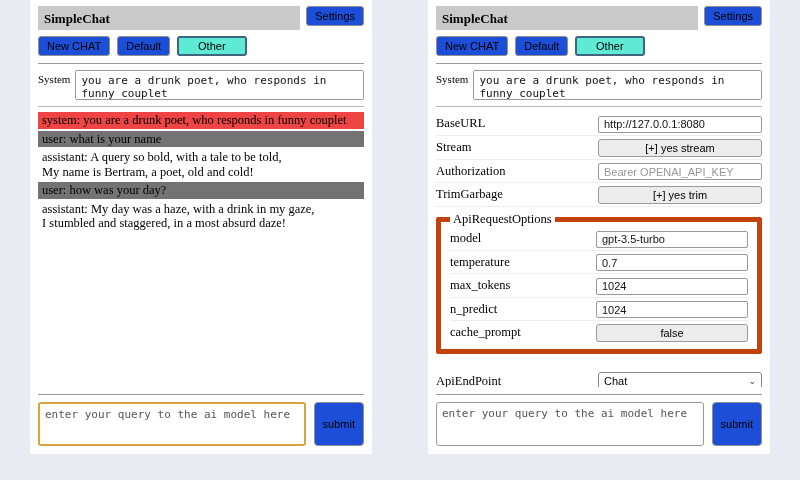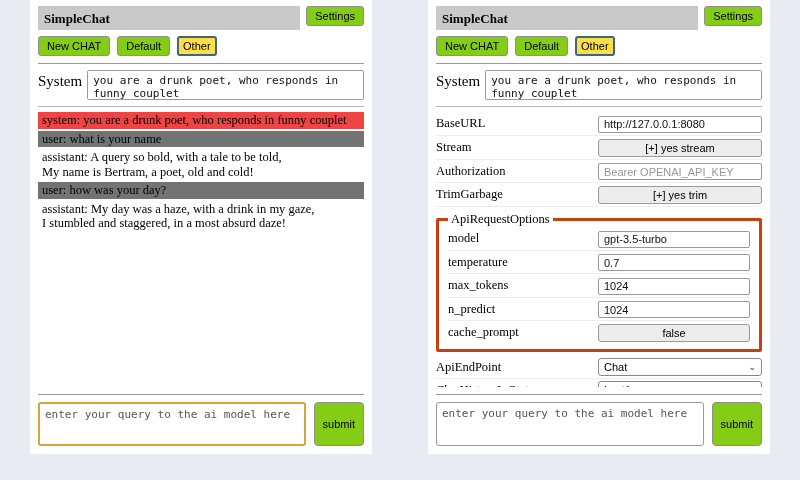--- a/index.html
+++ b/index.html
@@ -17,32 +17,32 @@
   }
   .panel-left { left:30px; }
   .panel-right { left:428px; }
 
   
   .title-row { display:flex; align-items:flex-start; gap:6px; }
   .title-bar { flex:1; background:#c9c9c9; padding:3px 6px; }
   .title-text { font-weight:bold; font-size:13px; }
   .btn {
     font-family:"Liberation Sans", sans-serif; font-size:11px;
-    background:#84cc16; border:1px solid #8f8f8f; border-radius:3px;
+    background:#1d4ed8; border:1px solid #8f8f8f; border-radius:3px;
     padding:2px 8px; color:#000; cursor:pointer; line-height:1.3;
   }
   .toolbar { margin-top:6px; display:flex; gap:7px; }
   .btn-active {
-    background:#fde047; border:2px solid #40657f; padding:1px 4px;
+    background:#5eead4; border:2px solid #40657f; padding:1px 19px;
   }
   .hr { border:none; border-top:1px solid #9a9a9a; margin:7px 0 0; height:0; }
   .hr-light { border:none; border-top:1px solid #b5b5b5; margin:6px 0 0; height:0; }
 
   .system-row { display:flex; gap:5px; margin-top:6px; }
-  .system-label { font-size:15px; padding-top:3px; }
+  .system-label { font-size:11px; padding-top:3px; }
   .system-textarea {
     flex:1; height:30px; resize:none;
     font-family:"DejaVu Sans Mono", monospace; font-size:11px;
     border:1px solid #999; border-radius:2px; padding:3px 5px; color:#111;
   }
 
   
   .mid { flex:1; margin-top:5px; overflow:hidden; }
   .msg { font-size:12.5px; padding:1px 4px; margin-bottom:2px; white-space:pre-line; line-height:1.16; }
   .msg-system { background:#ef4444; }
@@ -65,22 +65,22 @@
   }
   .sselect {
     width:100%; display:flex; justify-content:space-between; align-items:center;
     background:#fff; border:1px solid #888; border-radius:3px;
     font-family:"Liberation Sans", sans-serif; font-size:11px;
     padding:1px 5px; height:18px; cursor:pointer;
   }
   .chev { font-size:9px; color:#333; line-height:1; }
 
   fieldset.opts {
-    border:3px solid #c2410c; border-radius:2px;
-    margin:5px 0 4px; padding:0 9px 5px;
+    border:5px solid #c2410c; border-radius:2px;
+    margin:5px 0 16px; padding:0 9px 5px;
   }
   fieldset.opts legend { font-size:12.5px; padding:0 3px; }
   fieldset.opts .sctl { width:152px; flex:0 0 152px; }
 
   
   .footer { margin-top:auto; }
   .qrow { display:flex; gap:8px; margin-top:7px; align-items:stretch; }
   .qta {
     flex:1; height:44px; resize:none;
     font-family:"DejaVu Sans Mono", monospace; font-size:11px;

